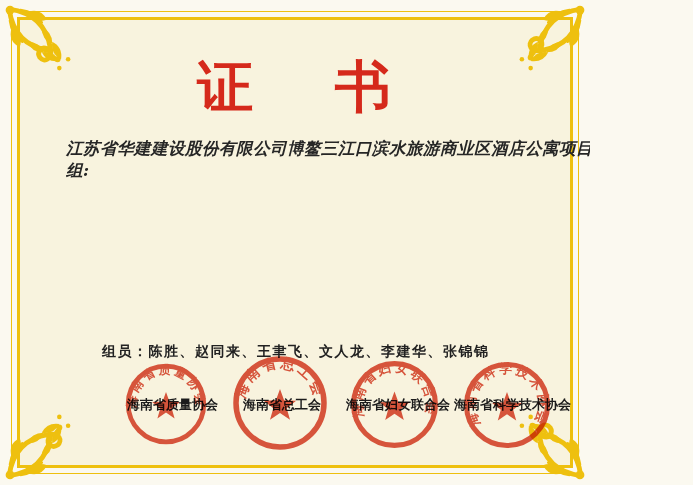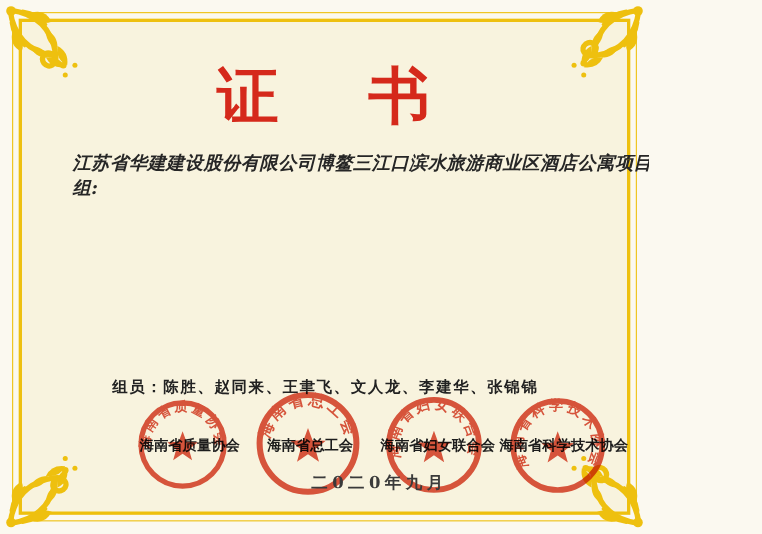--- a/index.html
+++ b/index.html
@@ -180,15 +180,14 @@
     <text class="seal-text"><textPath href="#sealArc2" startOffset="50%" text-anchor="middle">海南省妇女联合会</textPath></text>
     <polygon class="seal-star" points="50,36 54.1,47.3 66.2,47.7 56.7,55.2 60,66.8 50,60 40,66.8 43.3,55.2 33.8,47.7 45.9,47.3"></polygon>
   </svg>
   <svg class="seal s4" viewBox="0 0 100 100">
     <circle class="seal-ring" cx="50" cy="50" r="44"></circle>
     <path id="sealArc3" d="M 19.7,67.5 A 35,35 0 1 1 80.3,67.5" fill="none"></path>
     <text class="seal-text"><textPath href="#sealArc3" startOffset="50%" text-anchor="middle">海南省科学技术协会</textPath></text>
     <polygon class="seal-star" points="50,36 54.1,47.3 66.2,47.7 56.7,55.2 60,66.8 50,60 40,66.8 43.3,55.2 33.8,47.7 45.9,47.3"></polygon>
   </svg>
 
-  <div class="date">二0二0年九月</div>
 
 </div>
 
 </body></html>

